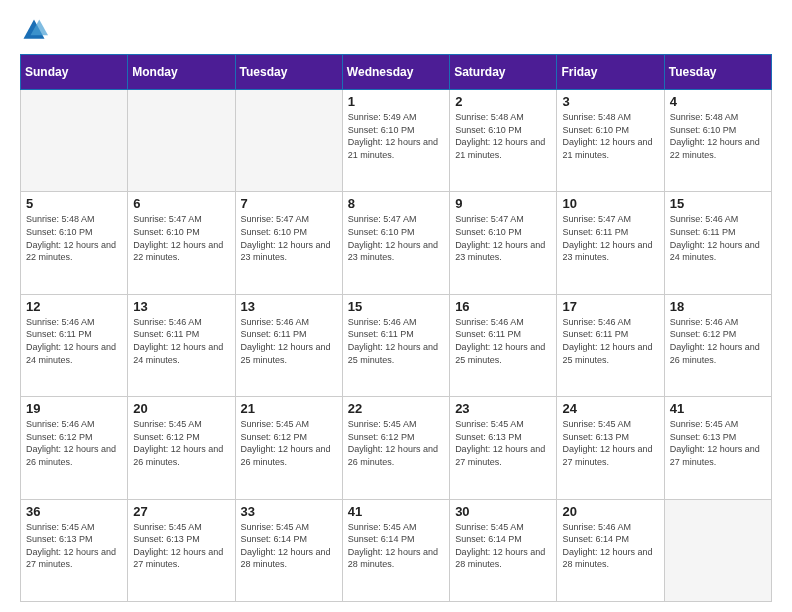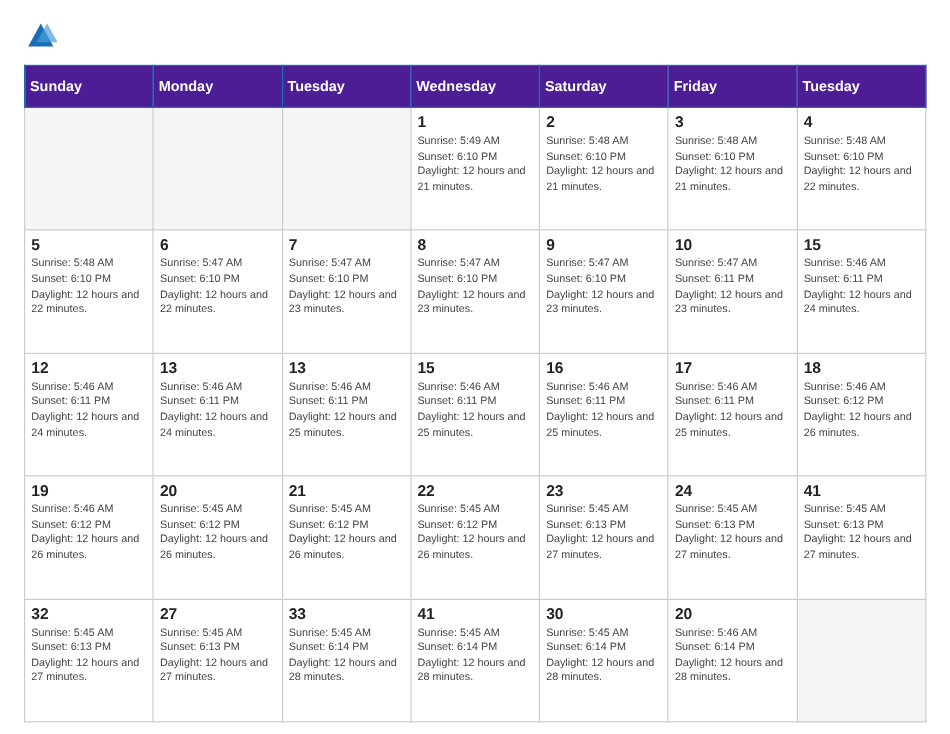--- a/index.html
+++ b/index.html
@@ -283,21 +283,21 @@
           </td>
           <td>
             <span class="day-number">41</span>
             <div class="day-info" style="white-space: pre-line;">Sunrise: 5:45 AM
 Sunset: 6:13 PM
 Daylight: 12 hours and 27 minutes.</div>
           </td>
         </tr>
         <tr>
           <td>
-            <span class="day-number">32</span>
+            <span class="day-number">36</span>
             <div class="day-info" style="white-space: pre-line;">Sunrise: 5:45 AM
 Sunset: 6:13 PM
 Daylight: 12 hours and 27 minutes.</div>
           </td>
           <td>
             <span class="day-number">27</span>
             <div class="day-info" style="white-space: pre-line;">Sunrise: 5:45 AM
 Sunset: 6:13 PM
 Daylight: 12 hours and 27 minutes.</div>
           </td>

